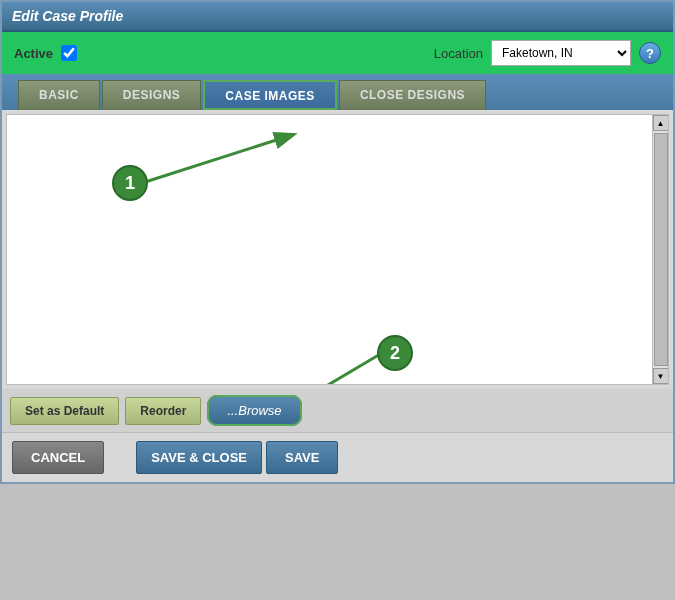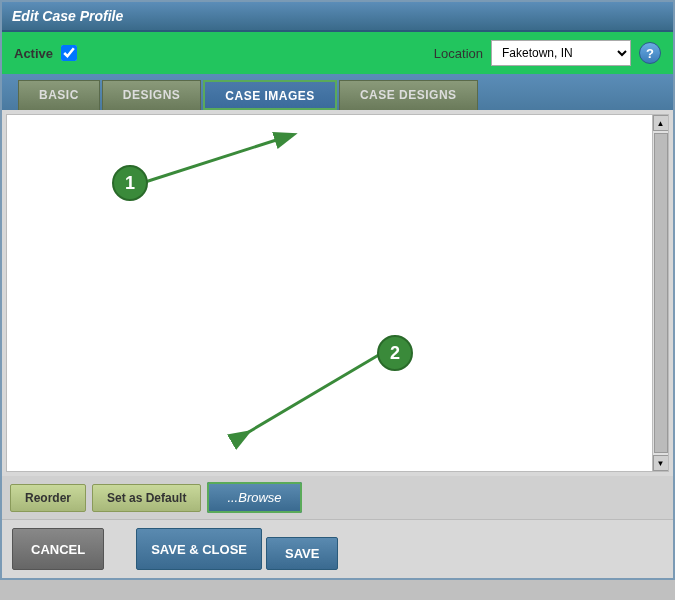--- a/index.html
+++ b/index.html
@@ -6,21 +6,21 @@
     body {
       font-family: Arial, sans-serif;
       font-size: 13px;
       background: #c0c0c0;
       width: 675px;
       height: 600px;
       overflow: hidden;
     }
     .window {
       width: 675px;
-      height: 580px;
+      height: 484px;
       background: #e8e8e8;
       border: 2px solid #7a9ab5;
       display: flex;
       flex-direction: column;
     }
     .title-bar {
       background: linear-gradient(to bottom, #5b8db8, #3a6a8a);
       padding: 6px 10px;
       color: white;
       font-size: 14px;
@@ -191,21 +191,21 @@
       border-radius: 2px;
     }
     .btn-browse {
       padding: 6px 18px;
       background: linear-gradient(to bottom, #5a8ab0, #3a6a90);
       border: 2px solid #2a5a7a;
       color: white;
       font-size: 13px;
       font-style: italic;
       cursor: pointer;
-      border-radius: 2px;
+      border-radius: 10px;
       outline: 2px solid #5aaa5a;
       outline-offset: -2px;
     }
     .footer {
       background: #d8d8d8;
       padding: 8px 10px;
       display: flex;
       gap: 4px;
       border-top: 1px solid #bbb;
     }
@@ -232,21 +232,20 @@
     }
     .btn-save {
       padding: 8px 18px;
       background: linear-gradient(to bottom, #5a8ab0, #3a6a90);
       color: white;
       font-size: 13px;
       font-weight: bold;
       border: 1px solid #2a5a7a;
       cursor: pointer;
       border-radius: 2px;
-      margin-top: 9px;
     }
   </style>
 </head>
 <body>
 
 <div class="window">
 
   <div class="title-bar">
     <span>Edit Case Profile</span>
   </div>
@@ -259,21 +258,21 @@
     <select class="location-select">
       <option>Faketown, IN</option>
     </select>
     <button class="help-btn">?</button>
   </div>
 
   <div class="tabs-bar">
     <div class="tab">BASIC</div>
     <div class="tab">DESIGNS</div>
     <div class="tab active">CASE IMAGES</div>
-    <div class="tab">CASE DESIGNS</div>
+    <div class="tab">CLOSE DESIGNS</div>
   </div>
 
   <div class="content-area">
     <div class="image-panel">
 
       <div class="scrollbar-track">
         <div class="scrollbar-up">▲</div>
         <div class="scrollbar-thumb"></div>
         <div class="scrollbar-down">▼</div>
       </div>
@@ -303,22 +302,22 @@
 
           <line x1="135" y1="68" x2="285" y2="20" stroke="#3a8a3a" stroke-width="3" marker-end="url(#arrowhead1)"></line>
 
           <line x1="375" y1="238" x2="240" y2="318" stroke="#3a8a3a" stroke-width="3" marker-end="url(#arrowhead2)"></line>
         </svg>
       </div>
     </div>
   </div>
 
   <div class="bottom-toolbar">
+    <button class="btn-default">Set as Default</button>
     <button class="btn-default">Reorder</button>
-    <button class="btn-default">Set as Default</button>
     <button class="btn-browse">...Browse</button>
   </div>
 
   <div class="footer">
     <button class="btn-cancel">CANCEL</button>
     <button class="btn-save-close">SAVE &amp; CLOSE</button>
     <button class="btn-save">SAVE</button>
   </div>
 
 </div>

